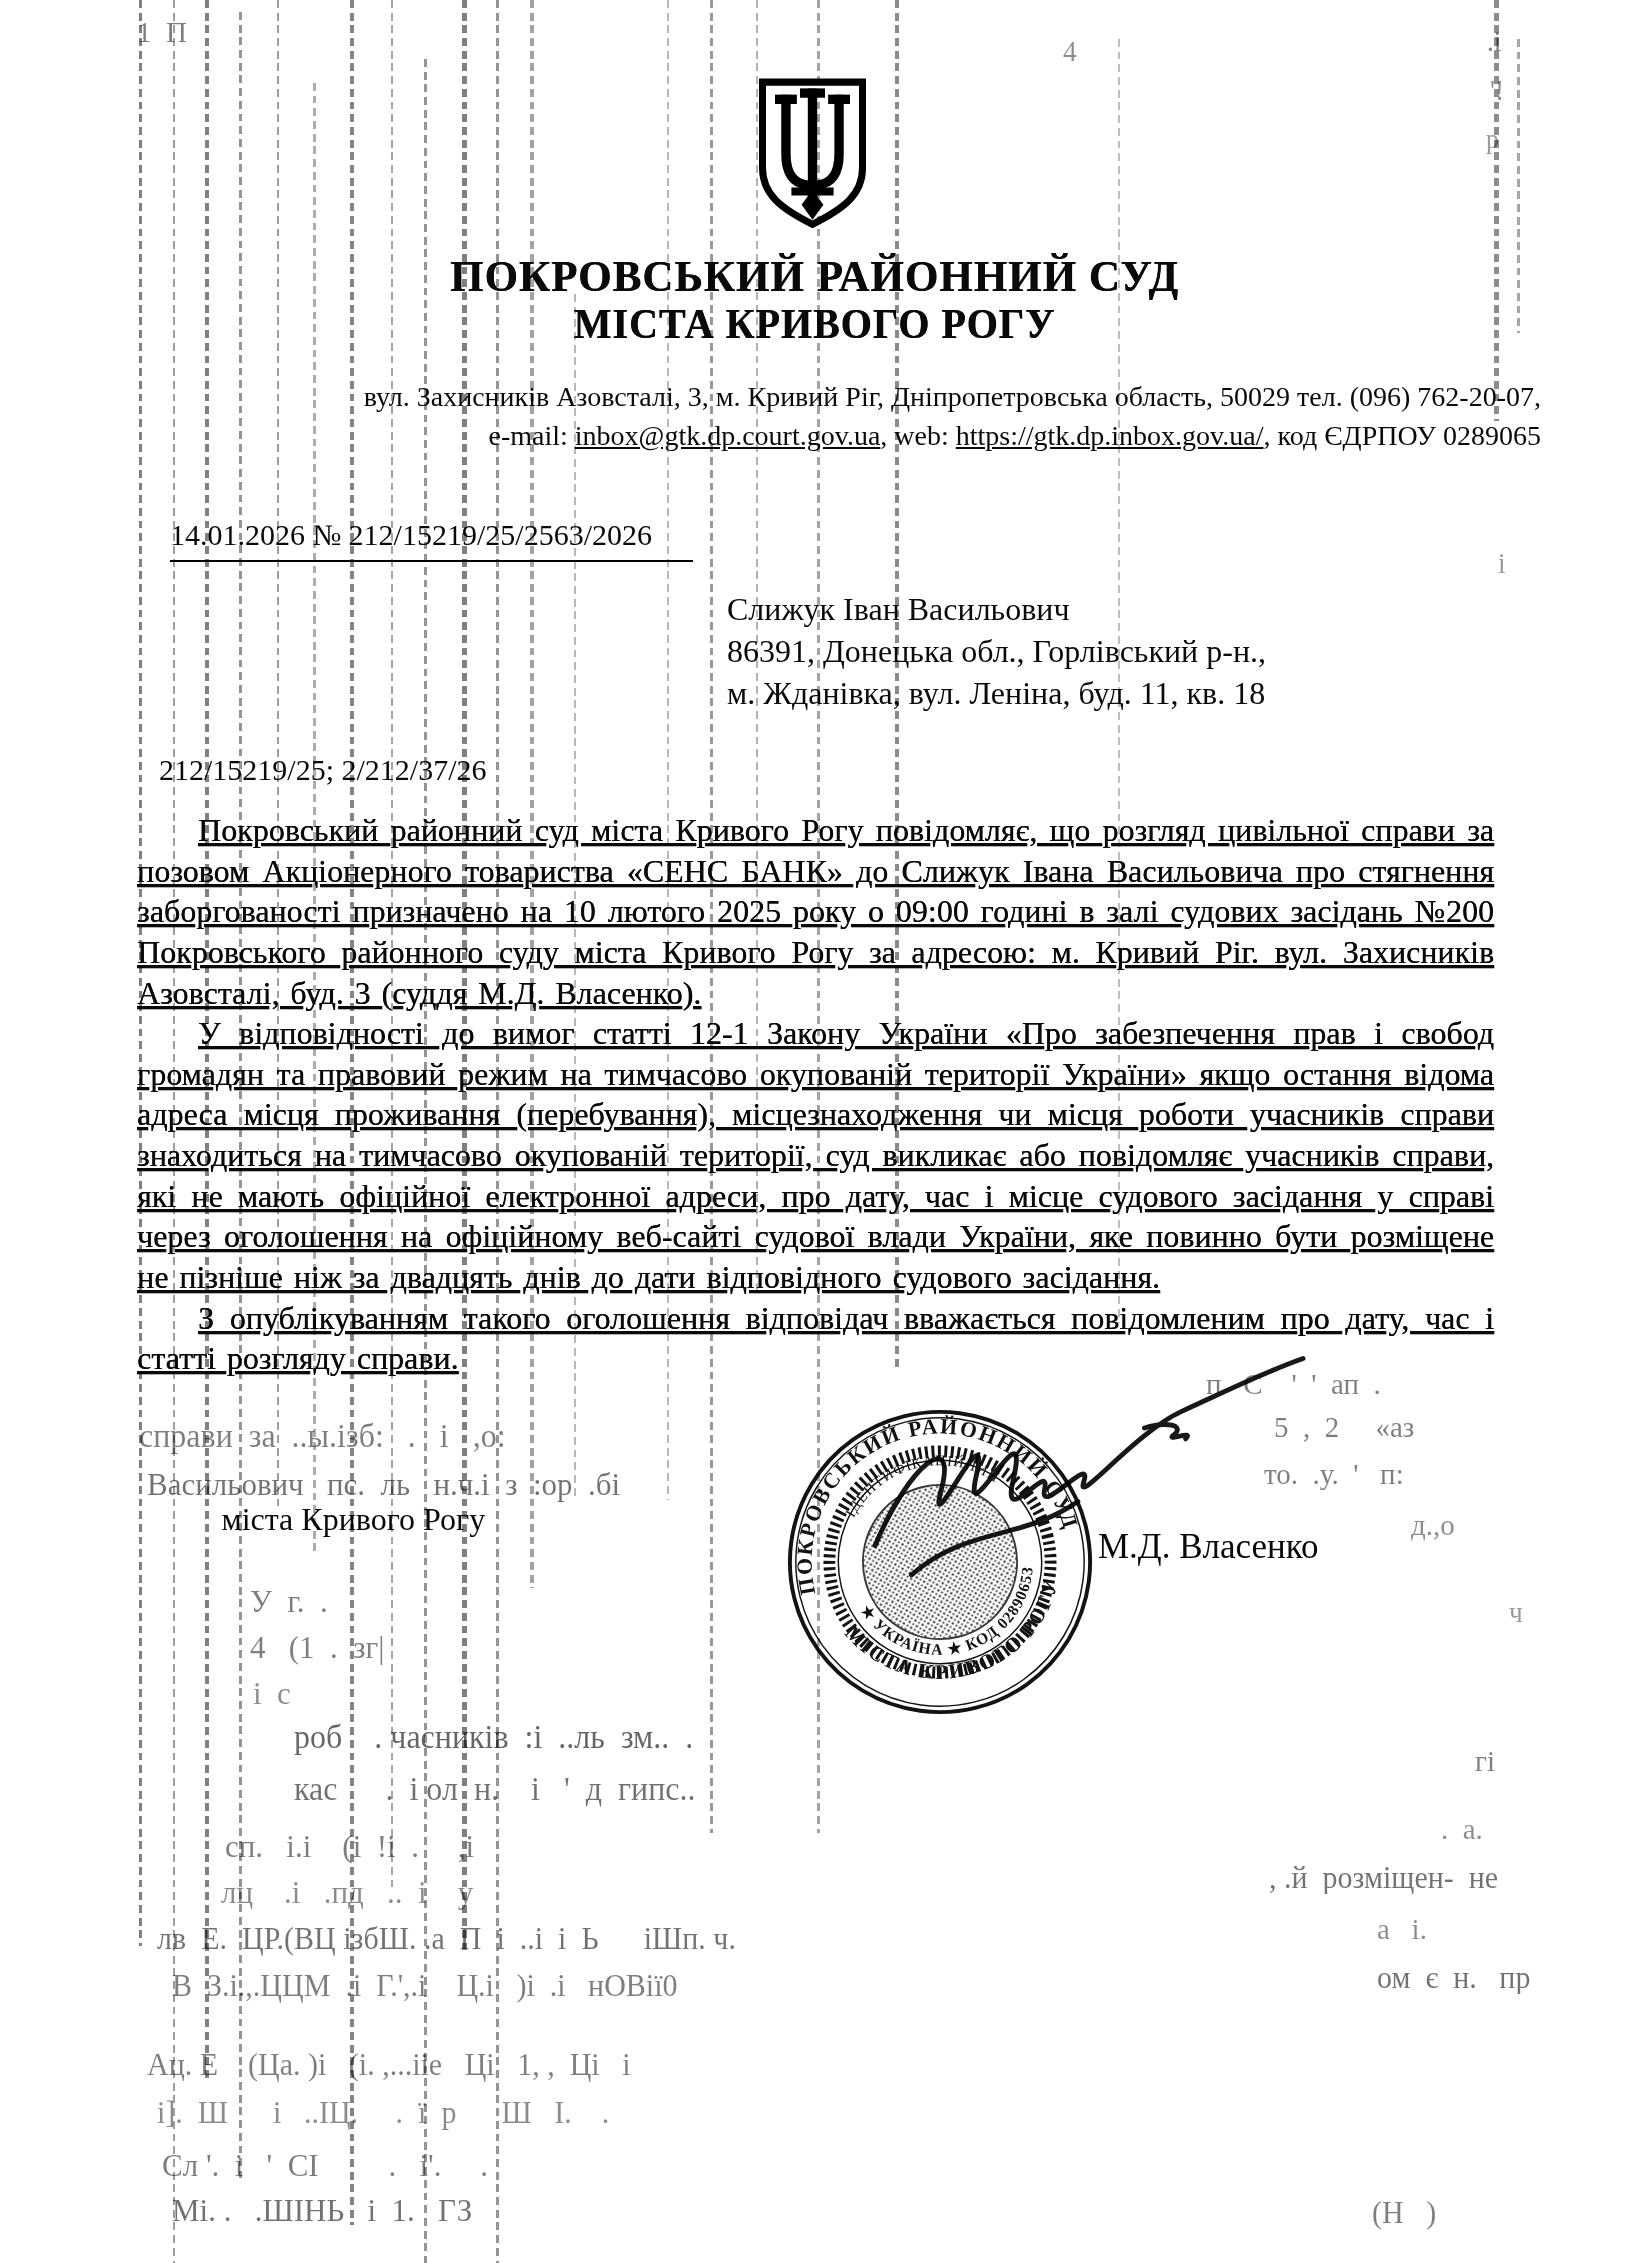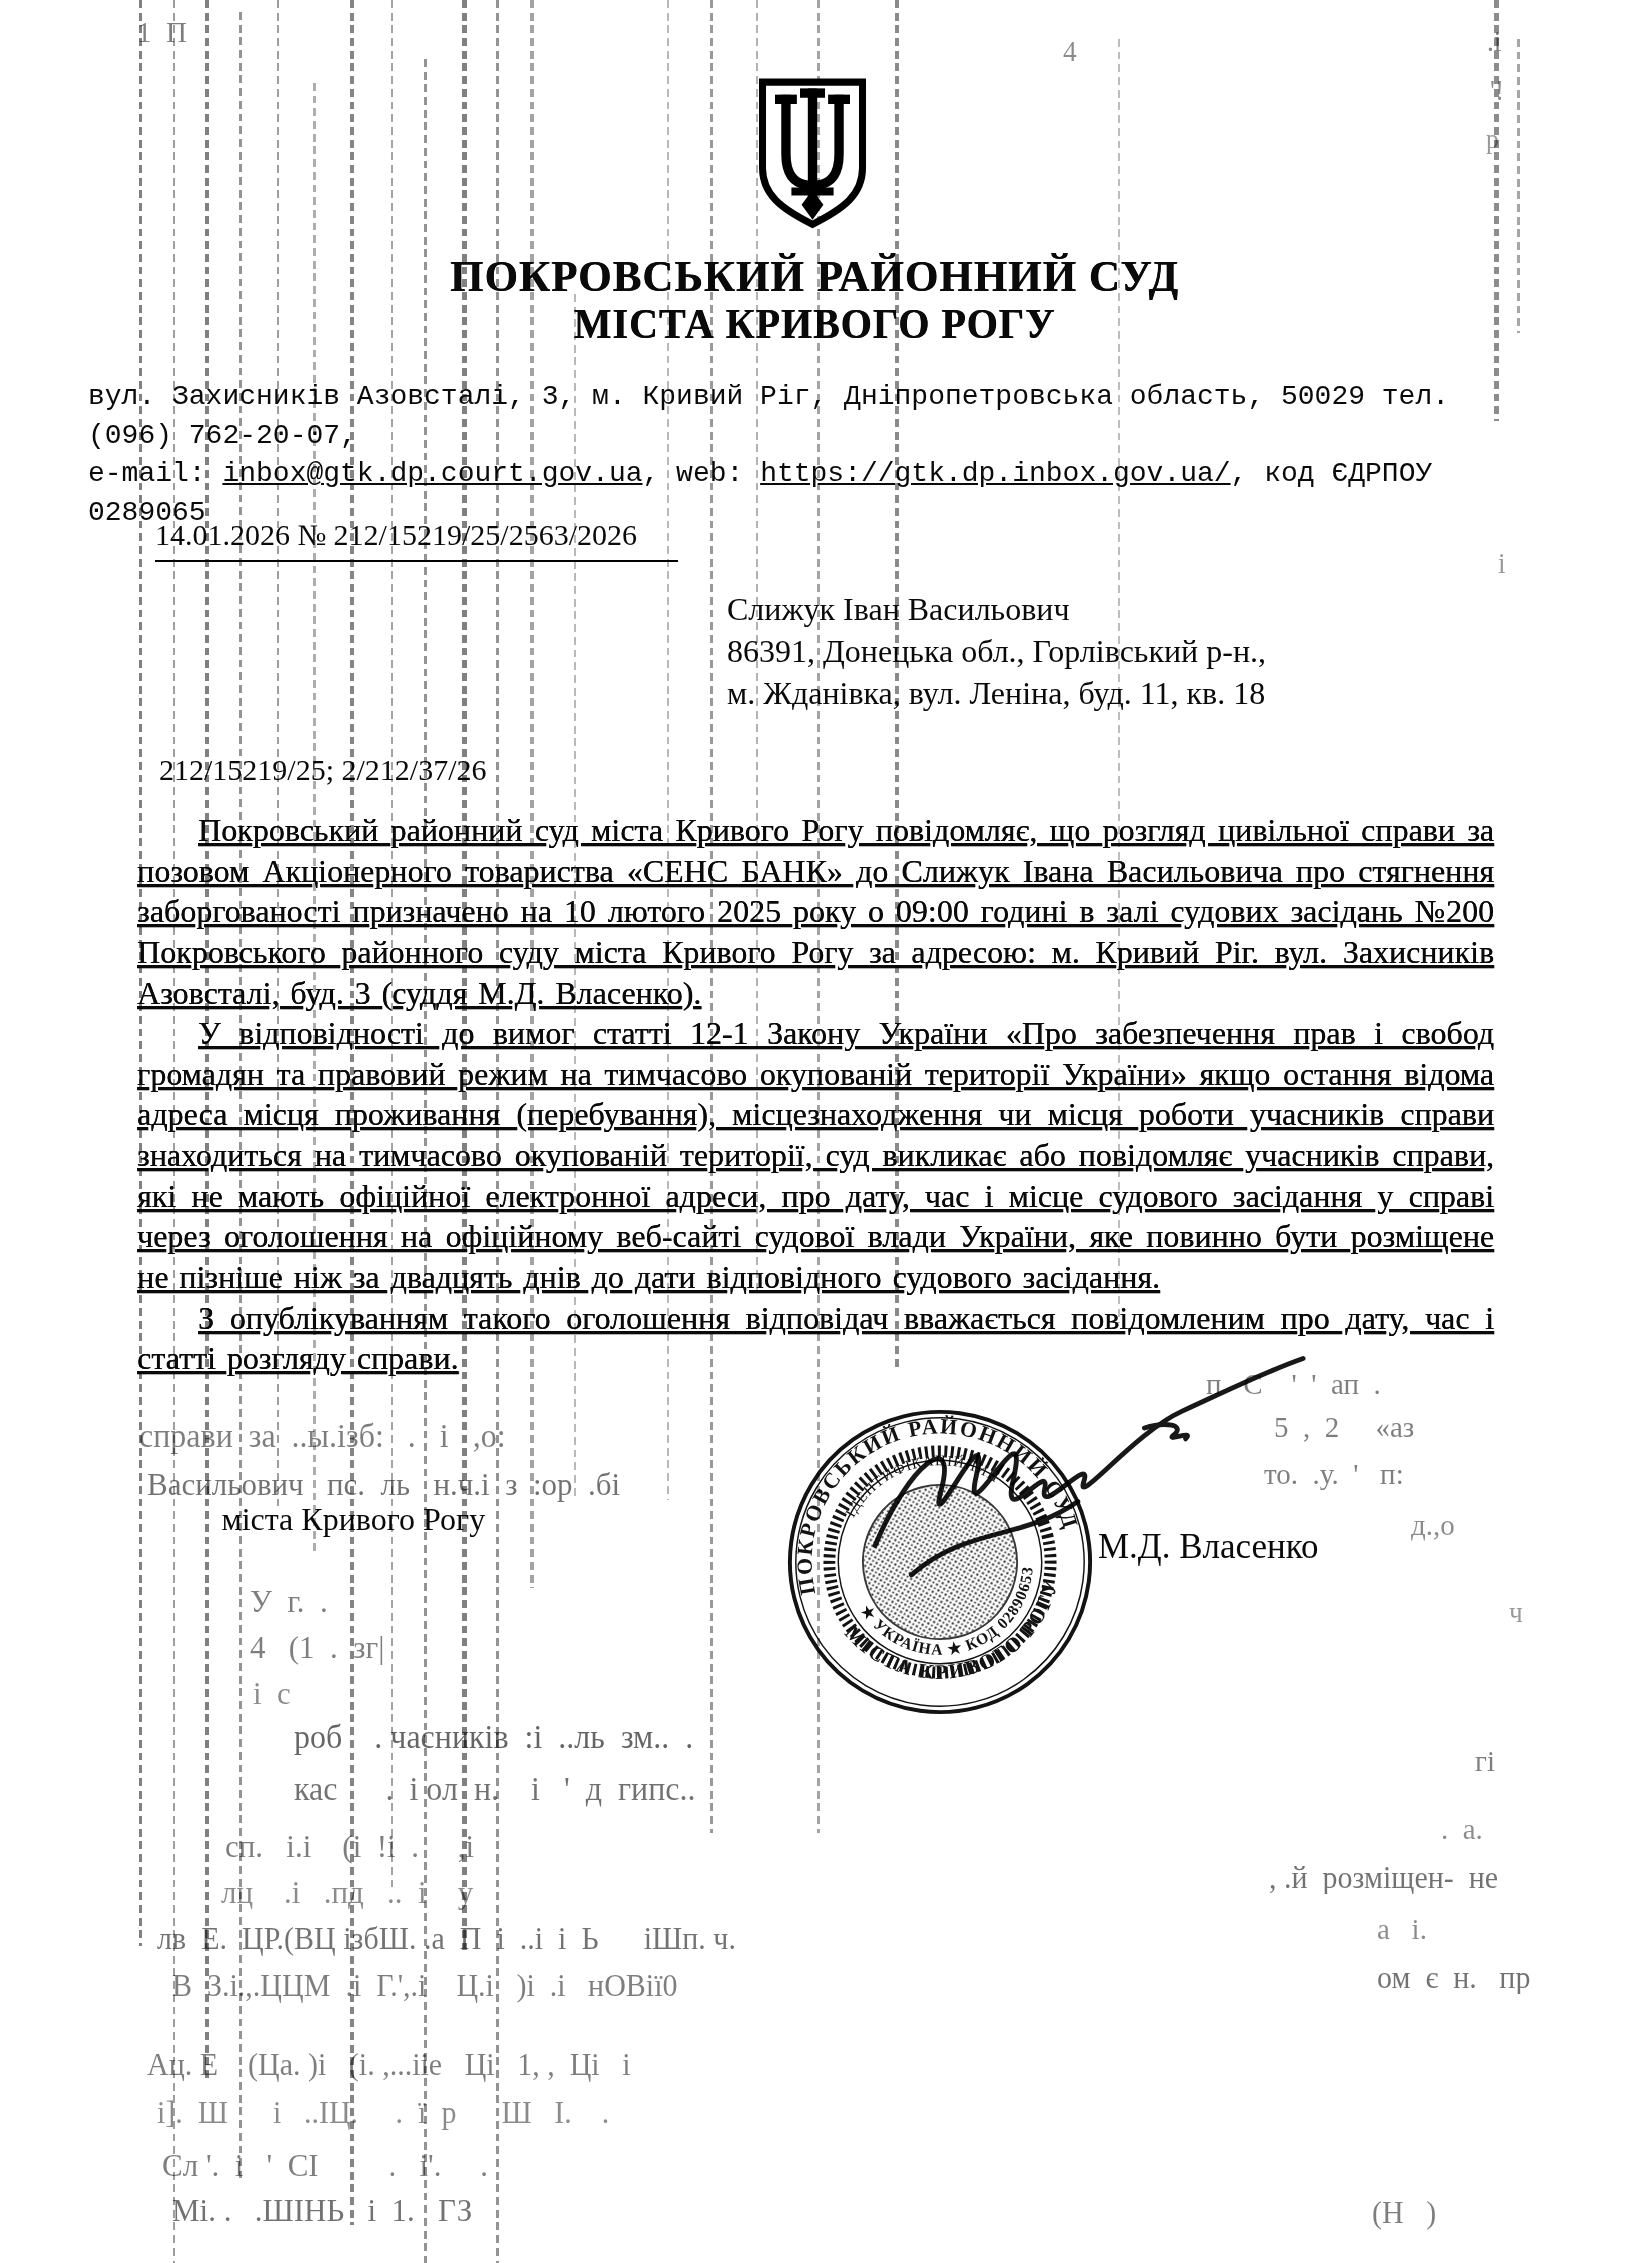--- a/index.html
+++ b/index.html
@@ -8,25 +8,25 @@
     margin:0 auto;overflow:hidden;
     font-family:"Liberation Serif","DejaVu Serif",serif;color:#0a0a0a;
   }
   .abs{position:absolute;}
   
   .emblem{left:750px;top:67px;width:125px;height:174px;}
   .court-title{left:0;top:253px;width:1629px;text-align:center;
     font-weight:bold;font-size:43px;letter-spacing:1px;line-height:1.12;
     transform:scaleY(1.05);text-shadow:0.4px 0.4px 0 #000;}
   .court-title .l2{font-size:40px;}
-  .court-address{left:88px;top:378px;width:1453px;text-align:left;
-    font-size:28px;line-height:1.38;font-family:Liberation Mono, monospace;}
+  .court-address{left:88px;top:378px;width:1453px;text-align:right;
+    font-size:28px;line-height:1.38;}
   .court-address .lnk{text-decoration:underline;}
   
-  .ref-line{left:155px;top:518px;font-size:30px;border-bottom:2.9px solid #000;
+  .ref-line{left:170px;top:518px;font-size:30px;border-bottom:2.9px solid #000;
     padding:0 41px 7.8px 0;text-align:right;}
   .case-ref{left:159px;top:733px;font-size:30px;margin-top:20px;}
   
   .addressee{left:727px;top:580px;width:667px;font-size:32px;line-height:1.32;margin-top:8px;}
   
   .bodytext{left:137px;top:810px;width:1357px;font-size:32px;line-height:1.27;
     text-align:justify;word-spacing:2.9px;text-shadow:0.3px 0.3px 0 #000;}
   .bodytext p{margin:0;text-indent:61px;text-decoration:underline;}
   
   .sig-title{left:194px;top:1498px;font-size:32px;line-height:1.35;}

